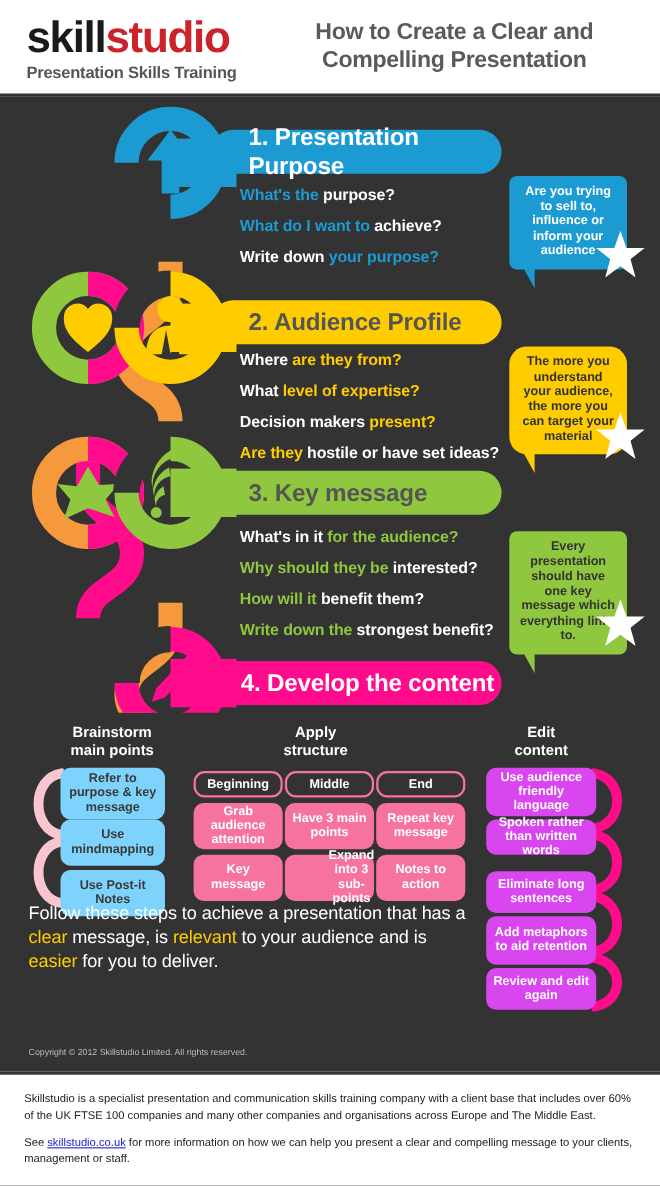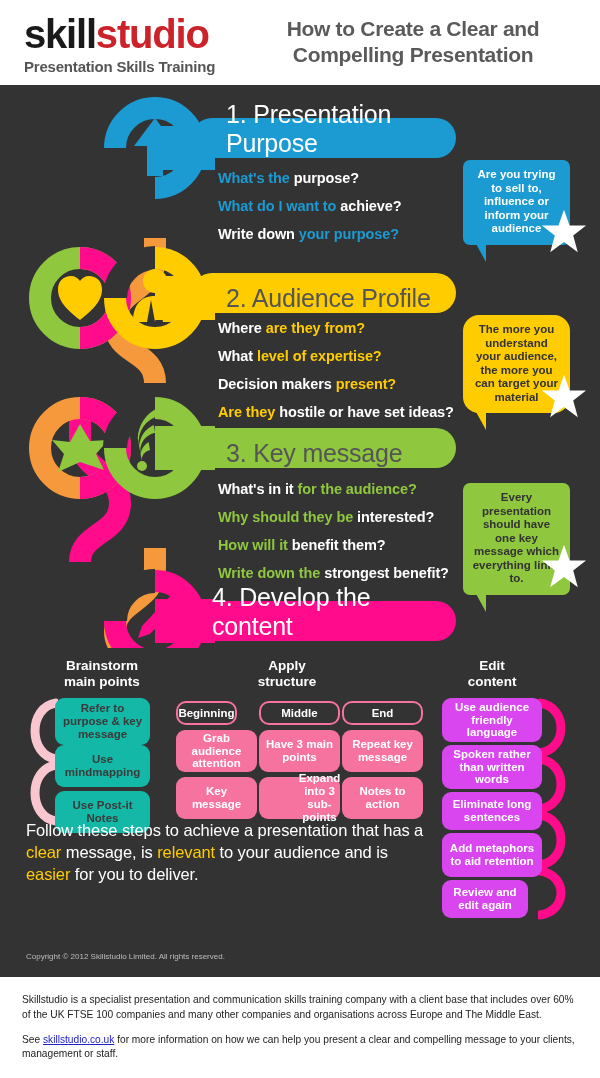--- a/index.html
+++ b/index.html
@@ -41,23 +41,23 @@
   }
 
   
   #chain { position: absolute; left: 0; top: 88px; width: 600px; height: 560px; }
 
   
   .sec-bar {
     position: absolute;
     height: 40px;
     border-radius: 20px;
-    display: flex; align-items: flex-end;
+    display: flex; align-items: center;
     padding-left: 34px;
-    font-size: 25px; font-weight: normal;
+    font-size: 22px; font-weight: bold;
     letter-spacing: -0.2px;
   }
   .sec-body { position: absolute; }
   .sec-line {
     font-size: 14.5px; font-weight: bold;
     margin-bottom: 12px; letter-spacing: -0.1px;
     white-space: nowrap;
   }
   .w { color: #ffffff; }
 
@@ -89,21 +89,21 @@
   }
   .chip {
     position: absolute;
     border-radius: 9px;
     display: flex; align-items: center; justify-content: center;
     text-align: center;
     font-size: 11.5px; font-weight: bold;
     line-height: 1.12;
     padding: 2px 4px;
   }
-  .chip-light { background: #14b8a6; color: #3a3a3a; }
+  .chip-light { background: #7dd3fc; color: #3a3a3a; }
   .chip-mid   { background: #f7739f; color: #ffffff; }
   .chip-hot   { background: #d946ef; color: #ffffff; }
   .chip-out   { background: #333333; color: #ffffff; border: 2.5px solid #f7739f; border-radius: 10px; }
 
   
   #closing {
     position: absolute; left: 26px; top: 820px; width: 400px;
     font-size: 16.5px; color: #ffffff; line-height: 1.33;
     letter-spacing: -0.1px;
   }
@@ -279,21 +279,21 @@
   <div class="chip chip-light" style="left:55px; top:698px; width:95px; height:47px;">
       <span>Refer to purpose &amp; key message</span>
     </div>
   <div class="chip chip-light" style="left:55px; top:745px; width:95px; height:42px;">
       <span>Use mindmapping</span>
     </div>
   <div class="chip chip-light" style="left:55px; top:791px; width:95px; height:42px;">
       <span>Use Post-it Notes</span>
     </div>
 
-  <div class="chip chip-out" style="left:176px; top:701px; width:61px; height:24px;">
+  <div class="chip chip-out" style="left:176px; top:701px; width:81px; height:24px;">
       <span>Beginning</span>
     </div>
   <div class="chip chip-out" style="left:259px; top:701px; width:81px; height:24px;">
       <span>Middle</span>
     </div>
   <div class="chip chip-out" style="left:342px; top:701px; width:81px; height:24px;">
       <span>End</span>
     </div>
 
   <div class="chip chip-mid" style="left:176px; top:730px; width:81px; height:42px;">
@@ -316,30 +316,30 @@
       <span>Notes to action</span>
     </div>
 
   <svg style="position:absolute; left:538px; top:697px; width:36px; height:224px;" viewBox="0 0 36 224">
     <path d="M2,6 C30,10 30,52 2,56 M2,62 C30,66 30,108 2,112 M2,118 C30,122 30,164 2,168 M2,174 C30,178 30,214 2,218" fill="none" stroke="#ff0b8b" stroke-width="9" stroke-linecap="round"></path>
   </svg>
 
   <div class="chip chip-hot" style="left:442px; top:698px; width:100px; height:44px;">
       <span>Use audience friendly language</span>
     </div>
-  <div class="chip chip-hot" style="left:442px; top:745px; width:100px; height:44px;">
+  <div class="chip chip-hot" style="left:442px; top:745px; width:100px; height:32px;">
       <span>Spoken rather than written words</span>
     </div>
   <div class="chip chip-hot" style="left:442px; top:792px; width:100px; height:38px;">
       <span>Eliminate long sentences</span>
     </div>
   <div class="chip chip-hot" style="left:442px; top:833px; width:100px; height:44px;">
       <span>Add metaphors to aid retention</span>
     </div>
-  <div class="chip chip-hot" style="left:442px; top:880px; width:86px; height:38px;">
+  <div class="chip chip-hot" style="left:442px; top:880px; width:100px; height:38px;">
       <span>Review and edit again</span>
     </div>
 
   <div id="closing"><span>Follow these steps to achieve a presentation that has a </span><span class="hl">clear</span><span> message, is </span><span class="hl">relevant</span><span> to your audience and is </span><span class="hl">easier</span><span> for you to deliver.</span></div>
 
   <div id="copyright">Copyright © 2012 Skillstudio Limited. All rights reserved.</div>
 
   <div id="footer">
     <p>Skillstudio is a specialist presentation and communication skills training company with a client base that includes over 60% of the UK FTSE 100 companies and many other companies and organisations across Europe and The Middle East.</p>
     <p><span>See </span><a href="#">skillstudio.co.uk</a><span> for more information on how we can help you present a clear and compelling message to your clients, management or staff.</span></p>

